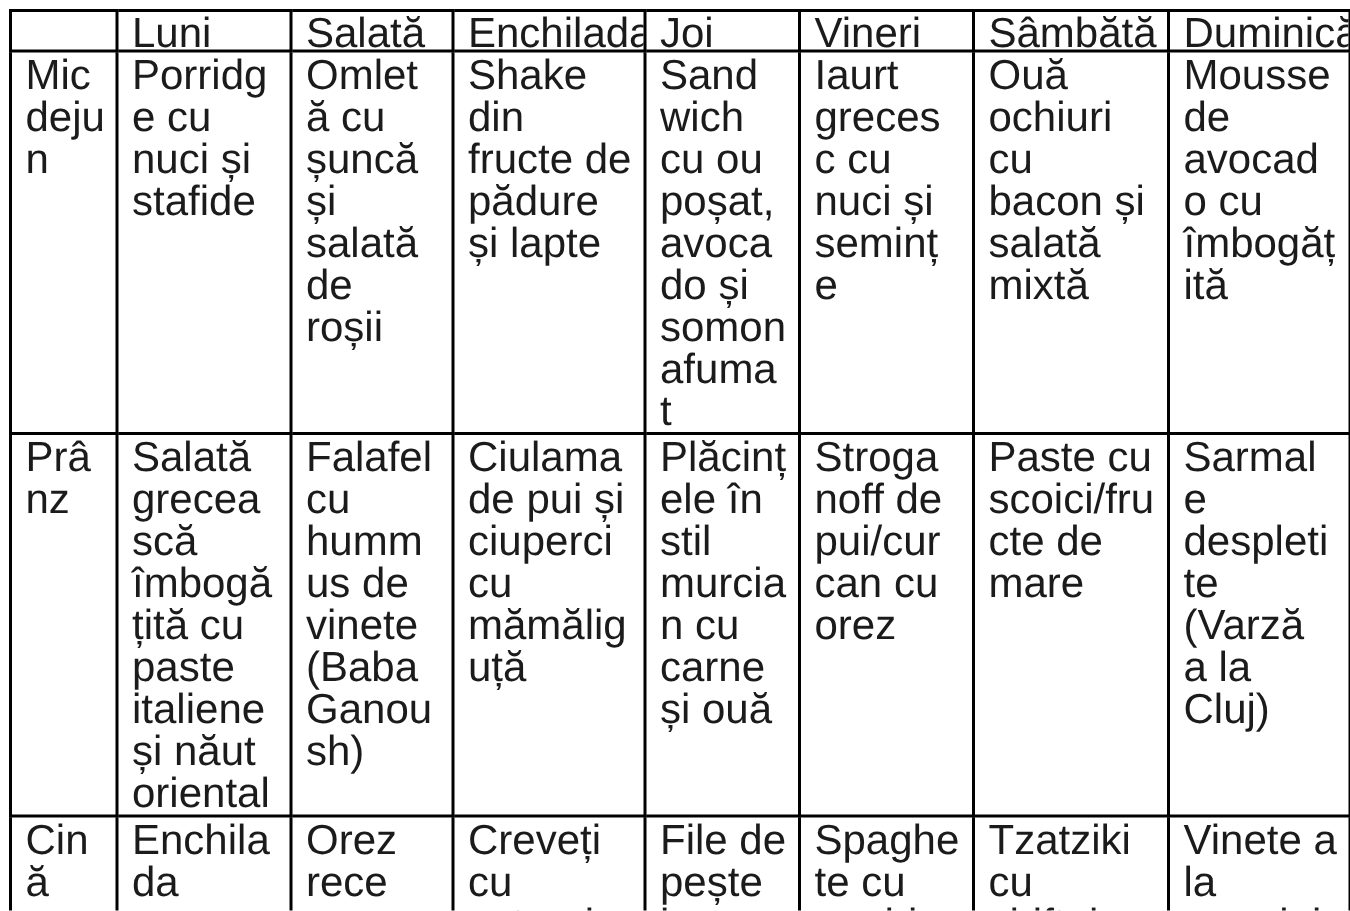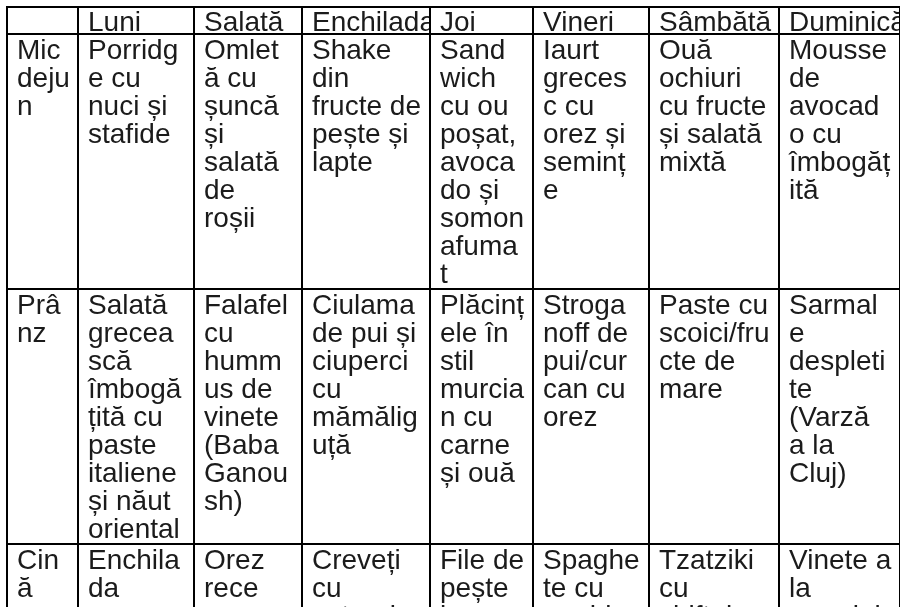--- a/index.html
+++ b/index.html
@@ -74,24 +74,24 @@
       <th>Vineri</th>
       <th>Sâmbătă</th>
       <th>Duminică</th>
     </tr>
   </thead>
   <tbody>
     <tr>
       <th>Mic dejun</th>
       <td>Porridge cu nuci și stafide</td>
       <td>Omletă cu șuncă și salată de roșii</td>
-      <td>Shake din fructe de pește și lapte</td>
+      <td>Shake din fructe de pădure și lapte</td>
       <td>Sandwich cu ou poșat, avocado și somon afumat</td>
-      <td>Iaurt grecesc cu orez și semințe</td>
-      <td>Ouă ochiuri cu fructe și salată mixtă</td>
+      <td>Iaurt grecesc cu nuci și semințe</td>
+      <td>Ouă ochiuri cu bacon și salată mixtă</td>
       <td>Mousse de avocado cu îmbogățită</td>
     </tr>
     <tr>
       <th>Prânz</th>
       <td>Salată grecească îmbogățită cu paste italiene și năut oriental</td>
       <td>Falafel cu hummus de vinete (Baba Ganoush)</td>
       <td>Ciulama de pui și ciuperci cu mămăliguță</td>
       <td>Plăcințele în stil murcian cu carne și ouă</td>
       <td>Stroganoff de pui/curcan cu orez</td>
       <td>Paste cu scoici/fructe de mare</td>

